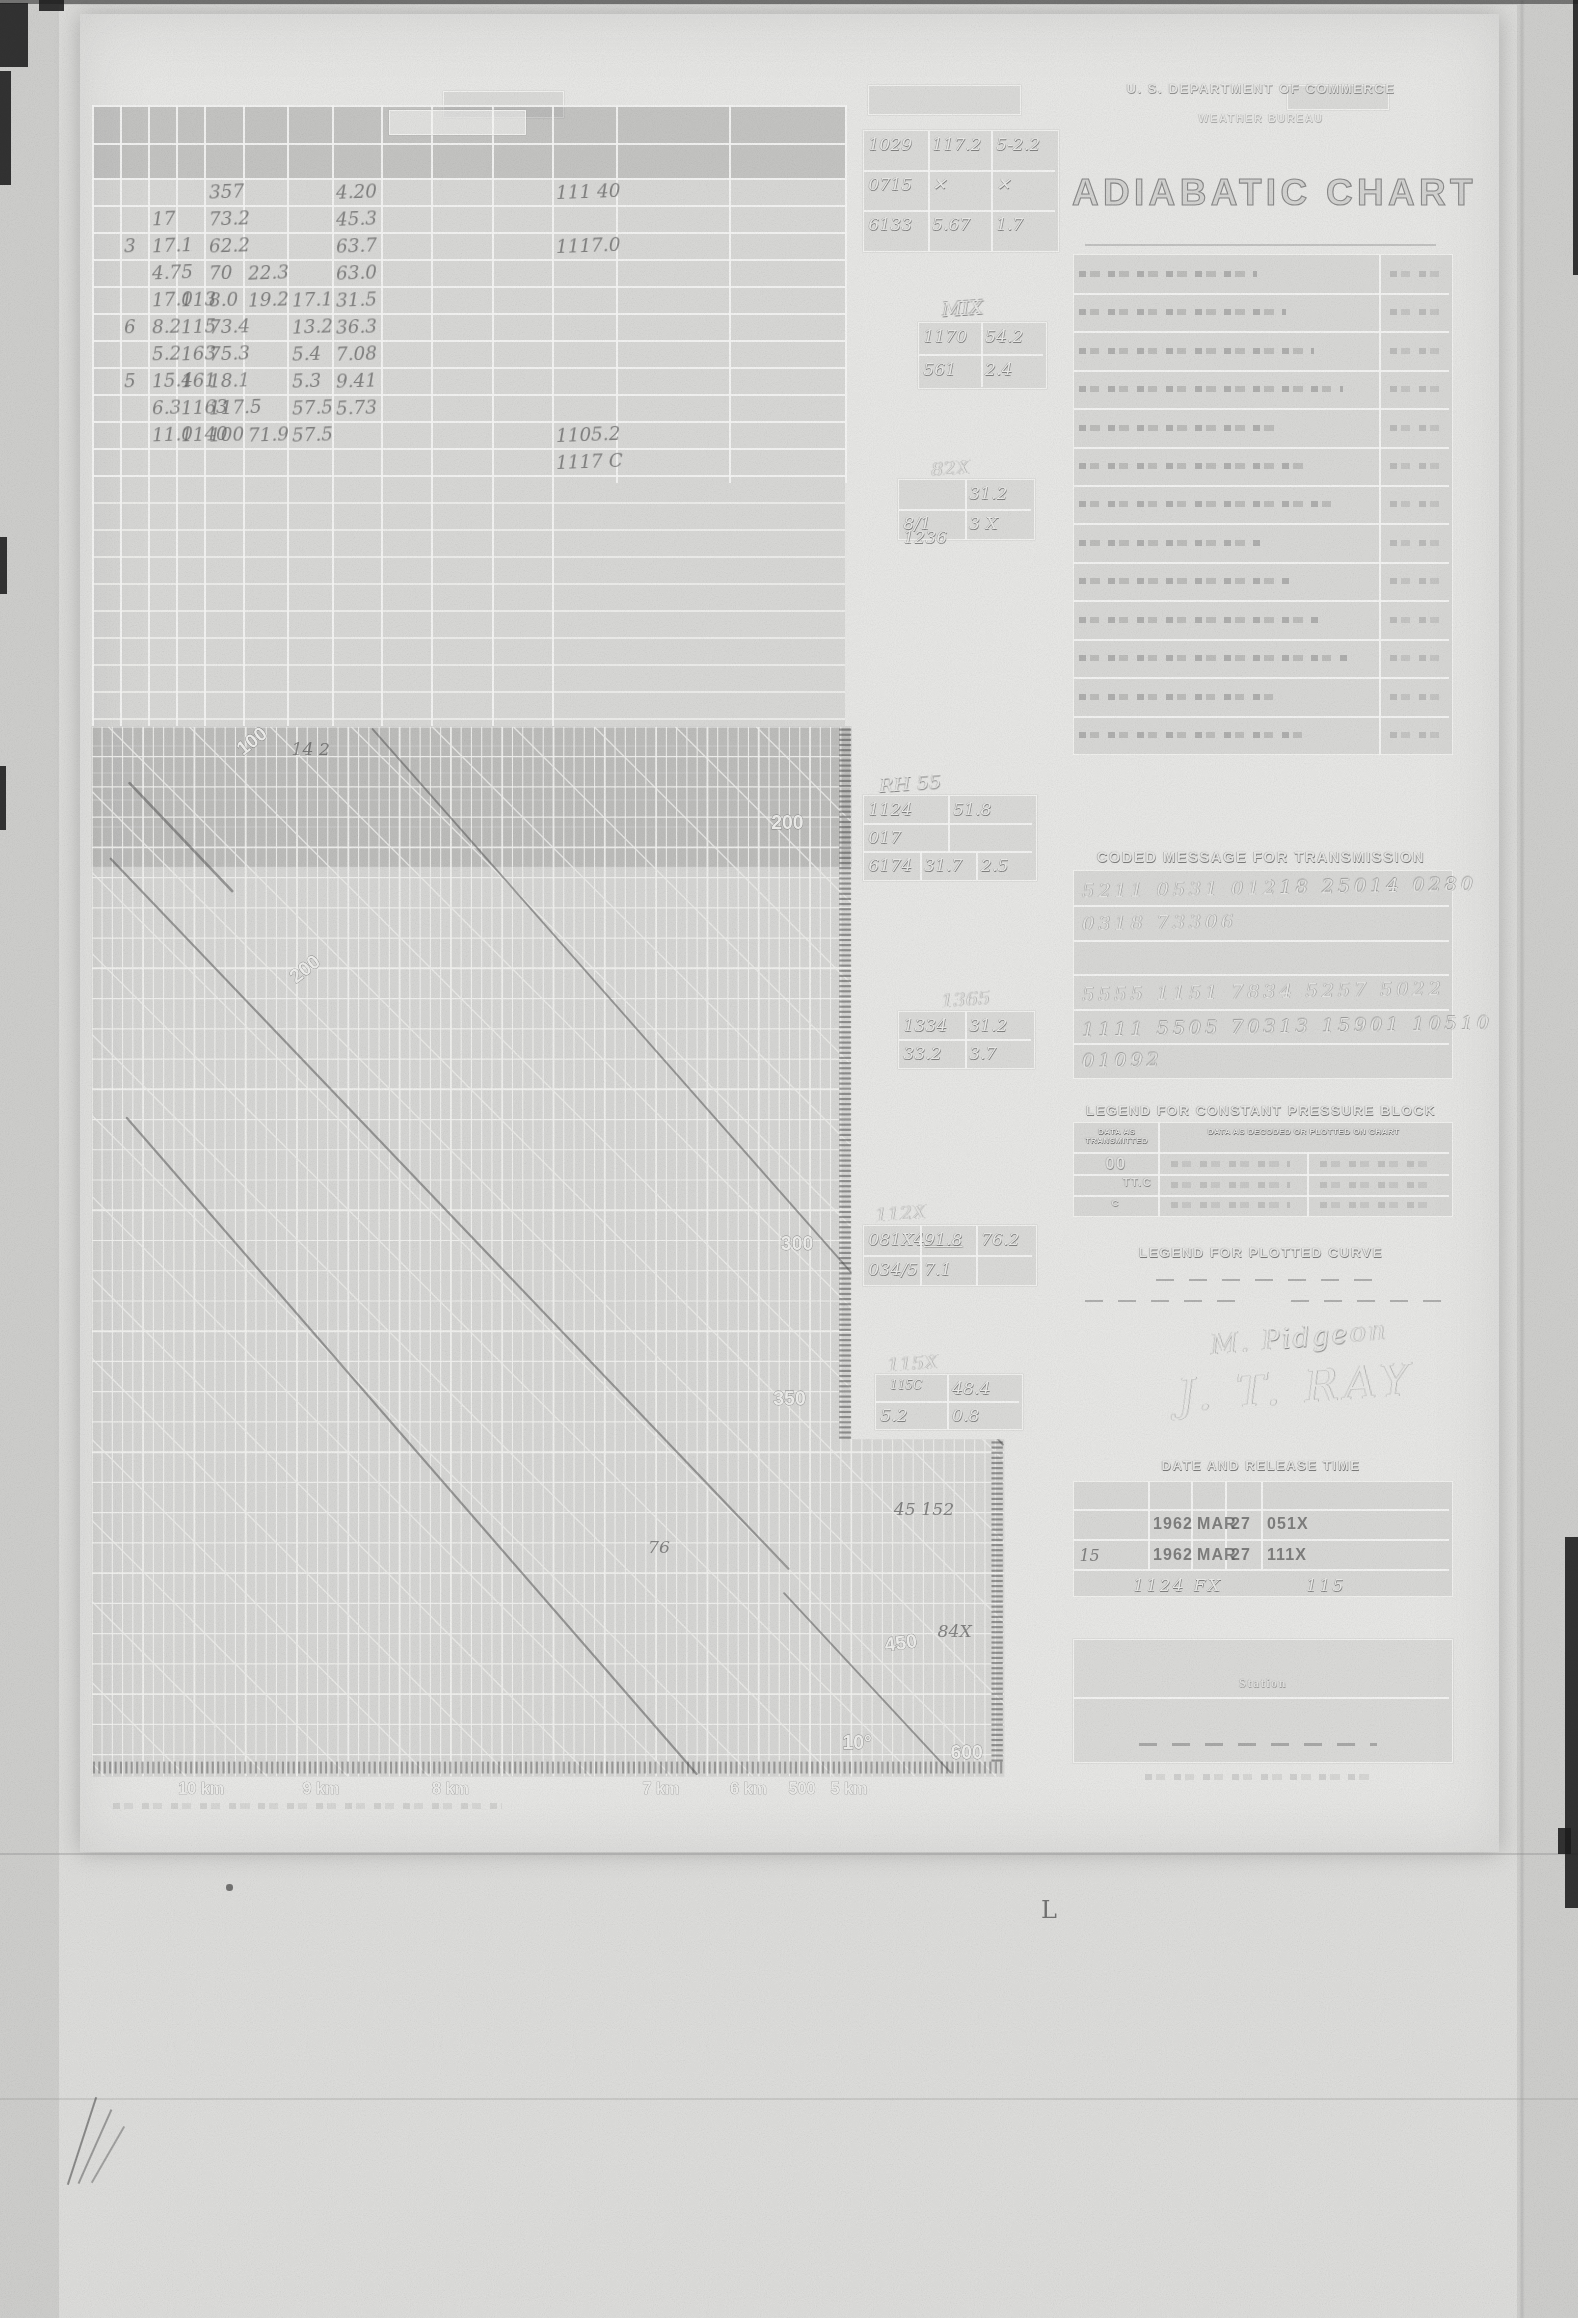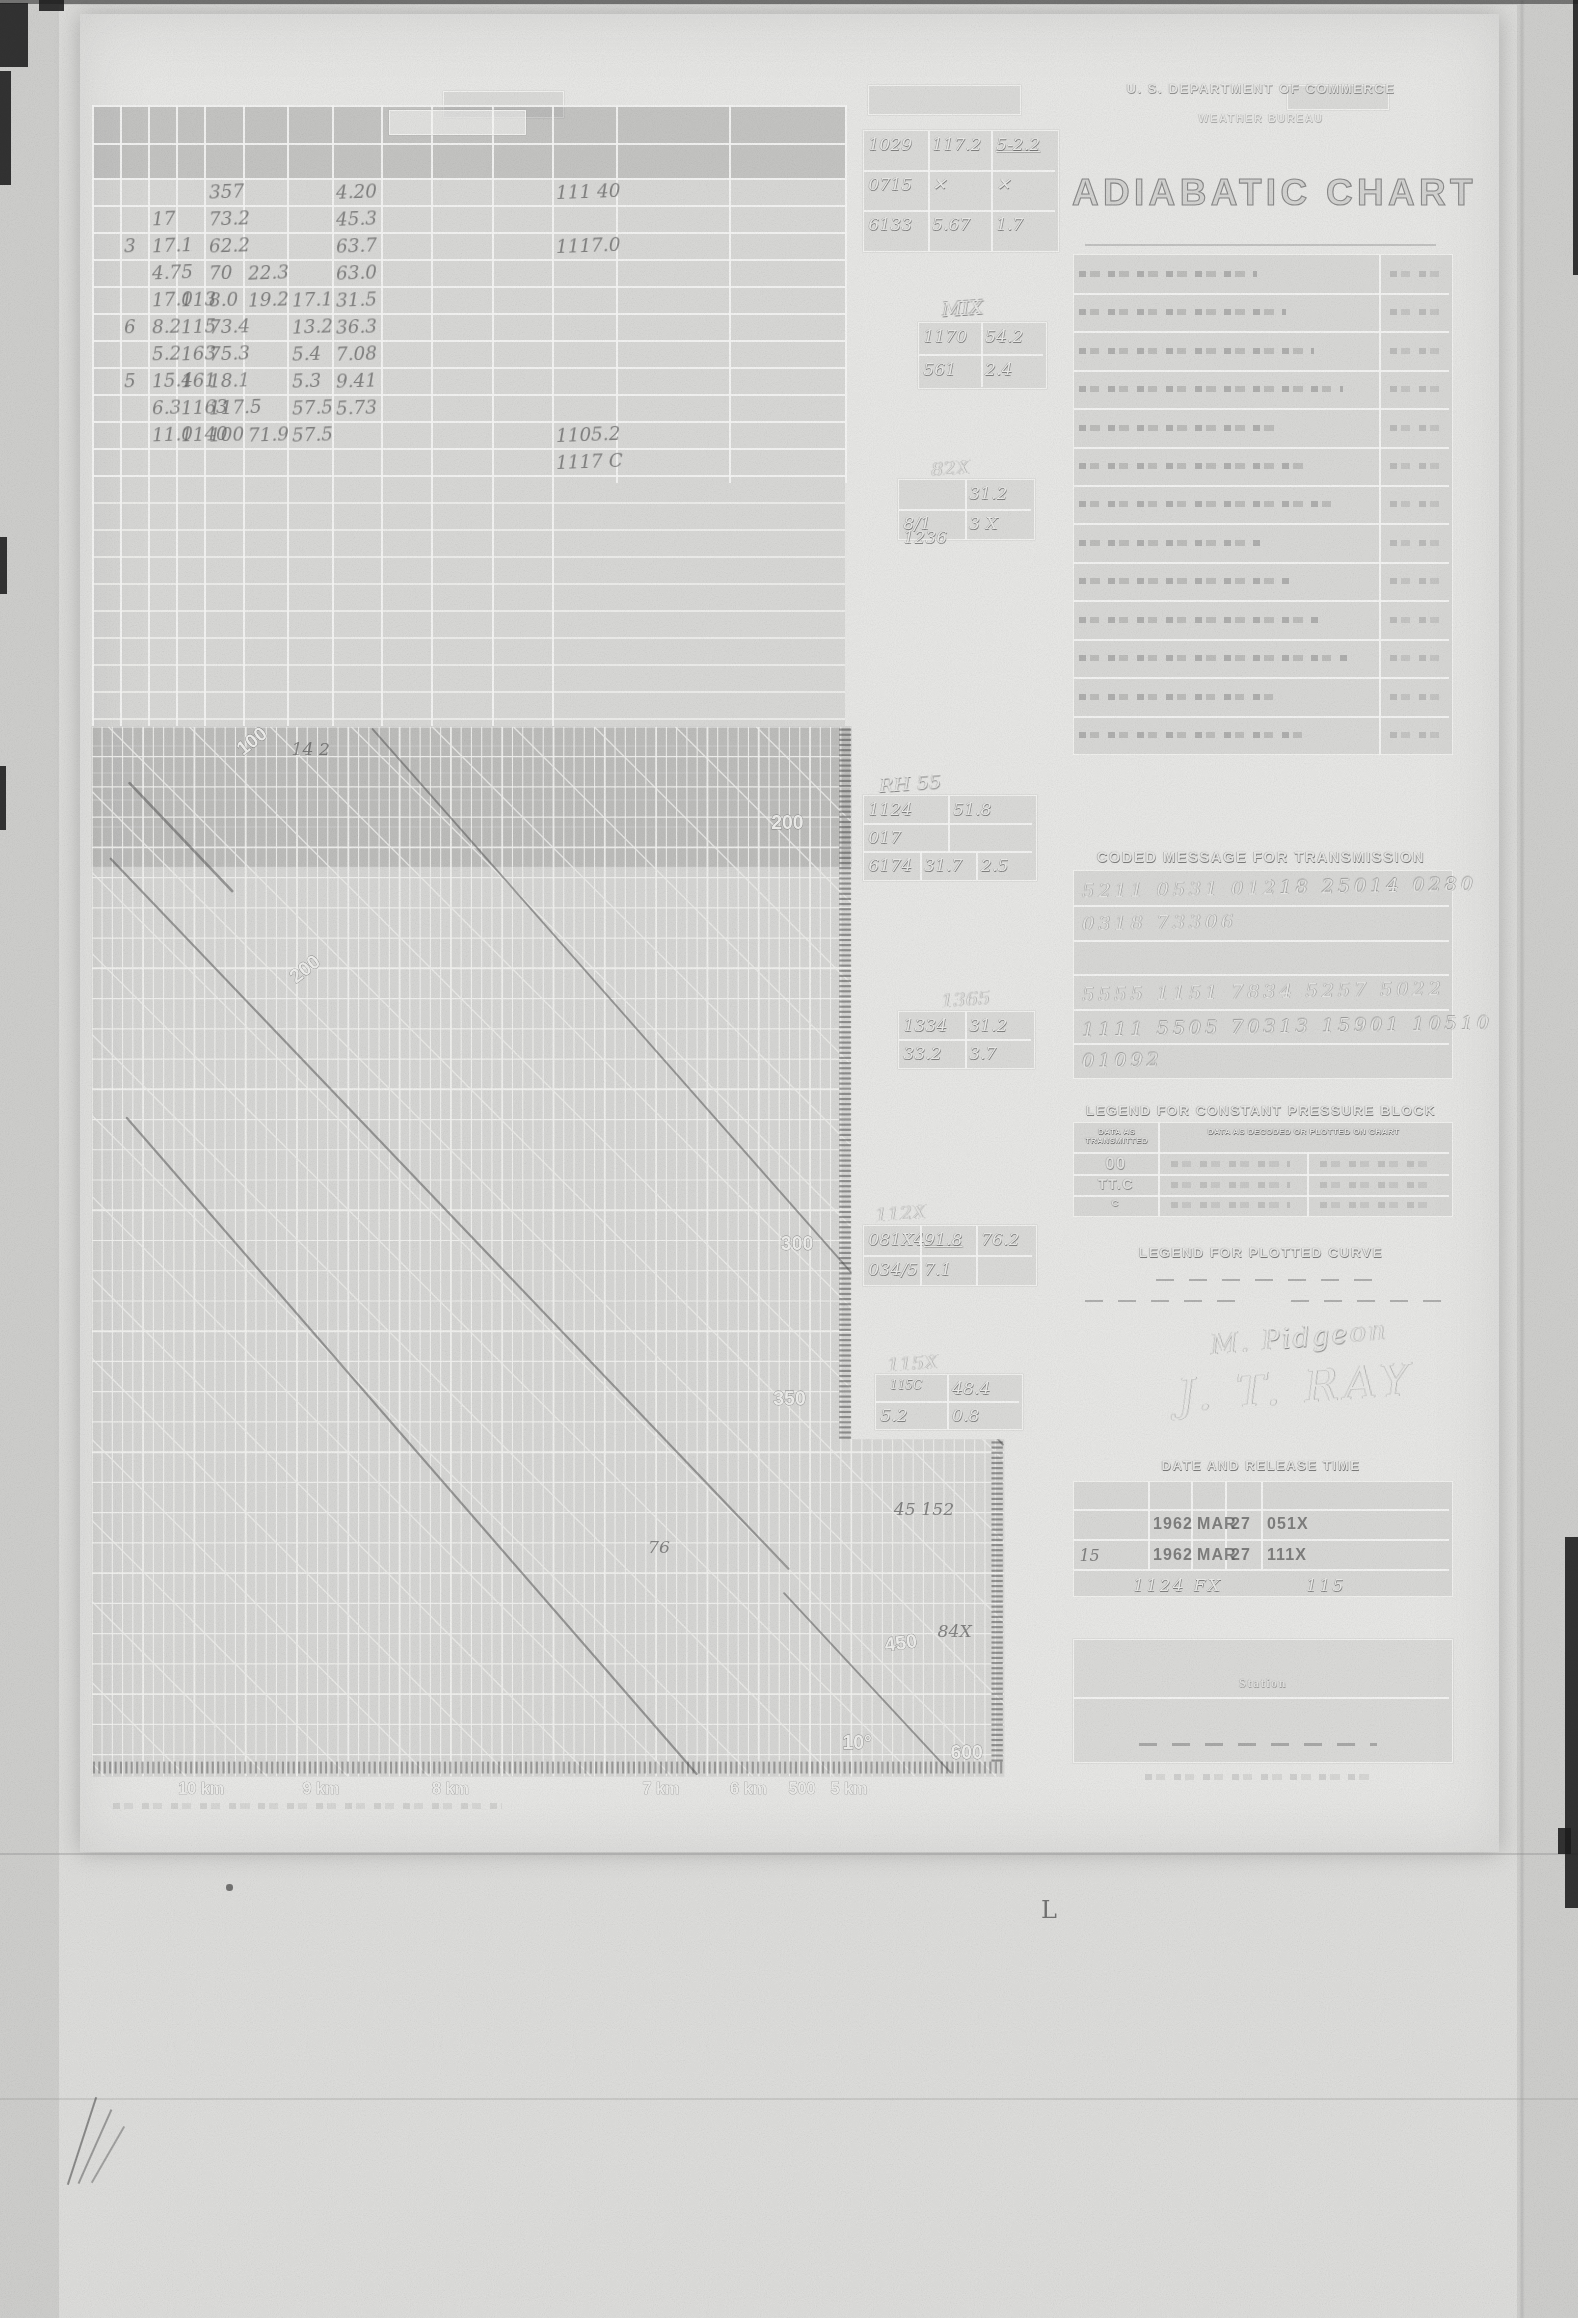--- a/index.html
+++ b/index.html
@@ -701,21 +701,21 @@
       <text x="1655" y="2806" fill="rgba(75,75,75,0.62)" font-size="32" font-style="italic" font-family="DejaVu Serif, serif">45 152</text>
       <text x="1736" y="3032" fill="rgba(75,75,75,0.62)" font-size="32" font-style="italic" font-family="DejaVu Serif, serif">84X</text>
     </svg>
 
   <div class="abs" id="midStrip" style="left:0;top:0;">
       <div class="box" style="position: absolute; left: 863px; top: 130px; width: 194px; height: 120px;">
         <div class="hwe" style="position: absolute; left: 4.3px; top: 3.2px; width: 58px; font-size: 17.3px;">1029</div>
         <div class="vline" style="position: absolute; left: 64px; top: 0px; width: 1.6px; height: 40px;"></div>
         <div class="hwe" style="position: absolute; left: 68px; top: 3.2px; width: 58px; font-size: 17.3px;">117.2</div>
         <div class="vline" style="position: absolute; left: 127px; top: 0px; width: 1.6px; height: 40px;"></div>
-        <div class="hwe" style="position: absolute; left: 132px; top: 3.2px; width: 58px; font-size: 17.3px; text-decoration: underline;">5-2.2</div>
+        <div class="hwe" style="position: absolute; left: 132px; top: 3.2px; width: 58px; font-size: 17.3px;">5-2.2</div>
         <div class="hline" style="position: absolute; left: 0px; top: 39px; width: 191px;"></div>
         <div class="hwe" style="position: absolute; left: 4.3px; top: 43px; width: 58px; font-size: 17.3px;">0715</div>
         <div class="vline" style="position: absolute; left: 64px; top: 40px; width: 1.6px; height: 40px;"></div>
         <div class="hwe" style="position: absolute; left: 68px; top: 43px; width: 58px; font-size: 17.3px;">✕</div>
         <div class="vline" style="position: absolute; left: 127px; top: 40px; width: 1.6px; height: 40px;"></div>
         <div class="hwe" style="position: absolute; left: 132px; top: 43px; width: 58px; font-size: 17.3px;">✕</div>
         <div class="hline" style="position: absolute; left: 0px; top: 79px; width: 191px;"></div>
         <div class="hwe" style="position: absolute; left: 4.3px; top: 83px; width: 58px; font-size: 17.3px;">6133</div>
         <div class="vline" style="position: absolute; left: 64px; top: 80px; width: 1.6px; height: 40px;"></div>
         <div class="hwe" style="position: absolute; left: 68px; top: 83px; width: 58px; font-size: 17.3px;">5.67</div>
@@ -865,21 +865,21 @@
         <div class="vline" style="position: absolute; left: 84px; top: 0px; width: 1.6px; height: 93px;"></div>
         <div class="vline" style="position: absolute; left: 233px; top: 29px; width: 1.6px; height: 64px;"></div>
         <div class="hline" style="position: absolute; left: 0px; top: 29px; width: 375px;"></div>
         <div class="hline" style="position: absolute; left: 0px; top: 51px; width: 375px;"></div>
         <div class="hline" style="position: absolute; left: 0px; top: 72px; width: 375px;"></div>
         <div class="pr" style="position: absolute; left: 2.2px; top: 4.3px; width: 81px; font-size: 8px; letter-spacing: 0.5px; text-align: center; white-space: normal;">DATA AS TRANSMITTED</div>
         <div class="pr" style="position: absolute; left: 92px; top: 4.3px; width: 275px; font-size: 8px; letter-spacing: 0.5px; text-align: center; white-space: normal;">DATA AS DECODED OR PLOTTED ON CHART</div>
         <div class="pr" style="position: absolute; left: 5.4px; top: 32px; width: 73px; text-align: center; font-size: 16px; opacity: 0.75;">00</div>
         <div class="squig" style="position: absolute; left: 97px; top: 38px; width: 119px; opacity: 0.6;"></div>
         <div class="squig" style="position: absolute; left: 246px; top: 38px; width: 113px; opacity: 0.6;"></div>
-        <div class="pr" style="position: absolute; left: 5.4px; top: 53px; width: 73px; text-align: center; font-size: 14px; opacity: 0.75;">TT.C</div>
+        <div class="pr" style="position: absolute; left: 5.4px; top: 53px; width: 73px; text-align: right; font-size: 11px; opacity: 0.75;">TT.C</div>
         <div class="squig" style="position: absolute; left: 97px; top: 59px; width: 119px; opacity: 0.6;"></div>
         <div class="squig" style="position: absolute; left: 246px; top: 59px; width: 113px; opacity: 0.6;"></div>
         <div class="pr" style="position: absolute; left: 5.4px; top: 74px; width: 73px; text-align: center; font-size: 9.7px; opacity: 0.75;">C</div>
         <div class="squig" style="position: absolute; left: 97px; top: 79px; width: 119px; opacity: 0.6;"></div>
         <div class="squig" style="position: absolute; left: 246px; top: 79px; width: 113px; opacity: 0.6;"></div>
       </div>
 
     <div class="abs pr" style="left:1072px;top:1245px;width:378px;text-align:center;font-size:13.5px;">LEGEND FOR PLOTTED CURVE</div>
     <div class="abs dashrow" style="left:1156px;top:1279px;width:216px;"></div>
     <div class="abs dashrow" style="left:1085px;top:1300px;width:157px;"></div>

